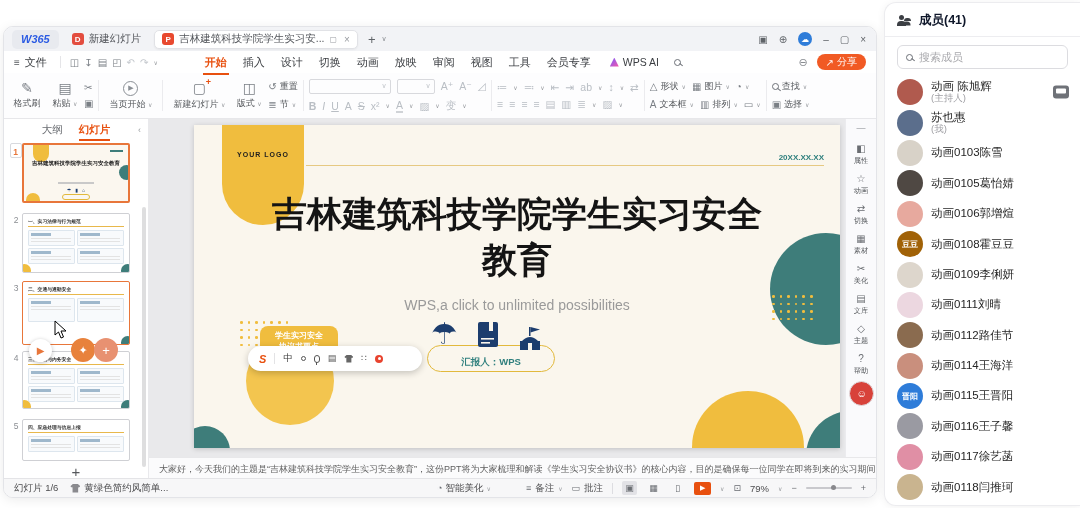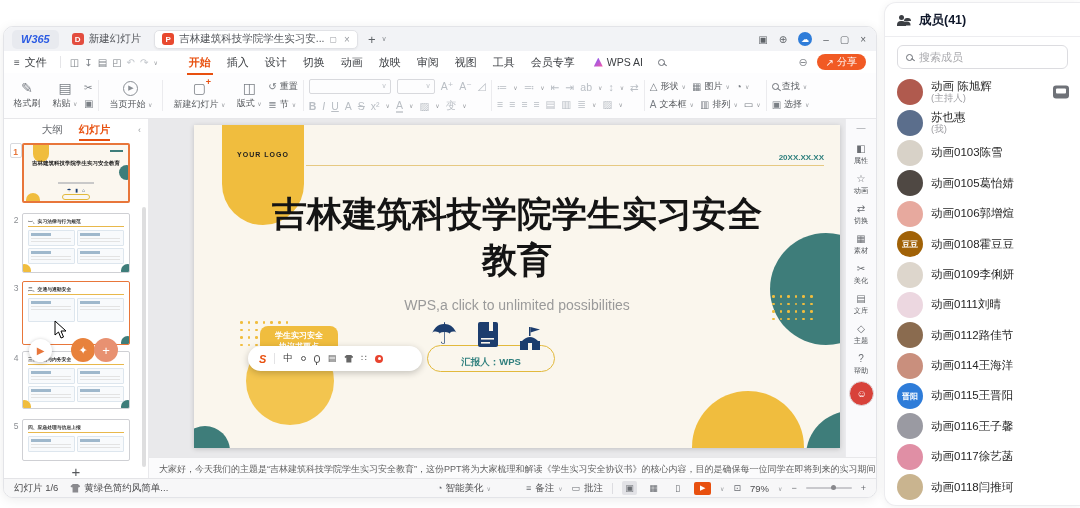--- a/index.html
+++ b/index.html
@@ -29,21 +29,21 @@
 .tb-avatar{width:14px;height:14px;border-radius:50%;background:#2e7cd9;color:#fff;font-size:8px;
   display:flex;align-items:center;justify-content:center;}
 
 
 .menubar{height:22px;display:flex;align-items:center;padding:0 10px;gap:5px;background:#fff;flex:0 0 22px;}
 .mb-ham{font-size:10px;color:#55585c;}
 .mb-file{font-size:11px;color:#3a3d41;margin-right:4px;}
 .mb-sep{width:1px;height:12px;background:#e5e5e8;margin:0 4px;}
 .qi{font-size:10px;color:#7a7f85;}
 .qi.dis{color:#c4c8cd;}
-.menus{display:flex;align-items:center;gap:16px;margin-left:26px;}
+.menus{display:flex;align-items:center;gap:16px;margin-left:42px;}
 .menu-item{font-size:11px;color:#3a3d41;position:relative;}
 .menu-item.active{color:#e8500f;font-weight:bold;}
 .menu-item.active::after{content:"";position:absolute;left:-2px;right:-2px;bottom:-5px;height:2px;background:#e8500f;}
 .ai-diamond{width:9px;height:9px;background:linear-gradient(135deg,#7b5cff,#f857a6);clip-path:polygon(50% 0,100% 100%,0 100%);}
 .mb-ai{display:flex;align-items:center;gap:4px;font-size:10.5px;color:#3a3d41;margin-left:14px;}
 .mag{width:7px;height:7px;border:1.4px solid #6d7178;border-radius:50%;position:relative;display:inline-block;}
 .mag::after{content:"";position:absolute;width:4px;height:1.4px;background:#6d7178;right:-3px;bottom:-1px;transform:rotate(40deg);}
 .mb-right{margin-left:auto;display:flex;align-items:center;gap:9px;}
 .mb-collapse{font-size:11px;color:#8a8d92;}
 .share-pill{height:16px;background:#f15a24;border-radius:9px;color:#fff;font-size:10px;

